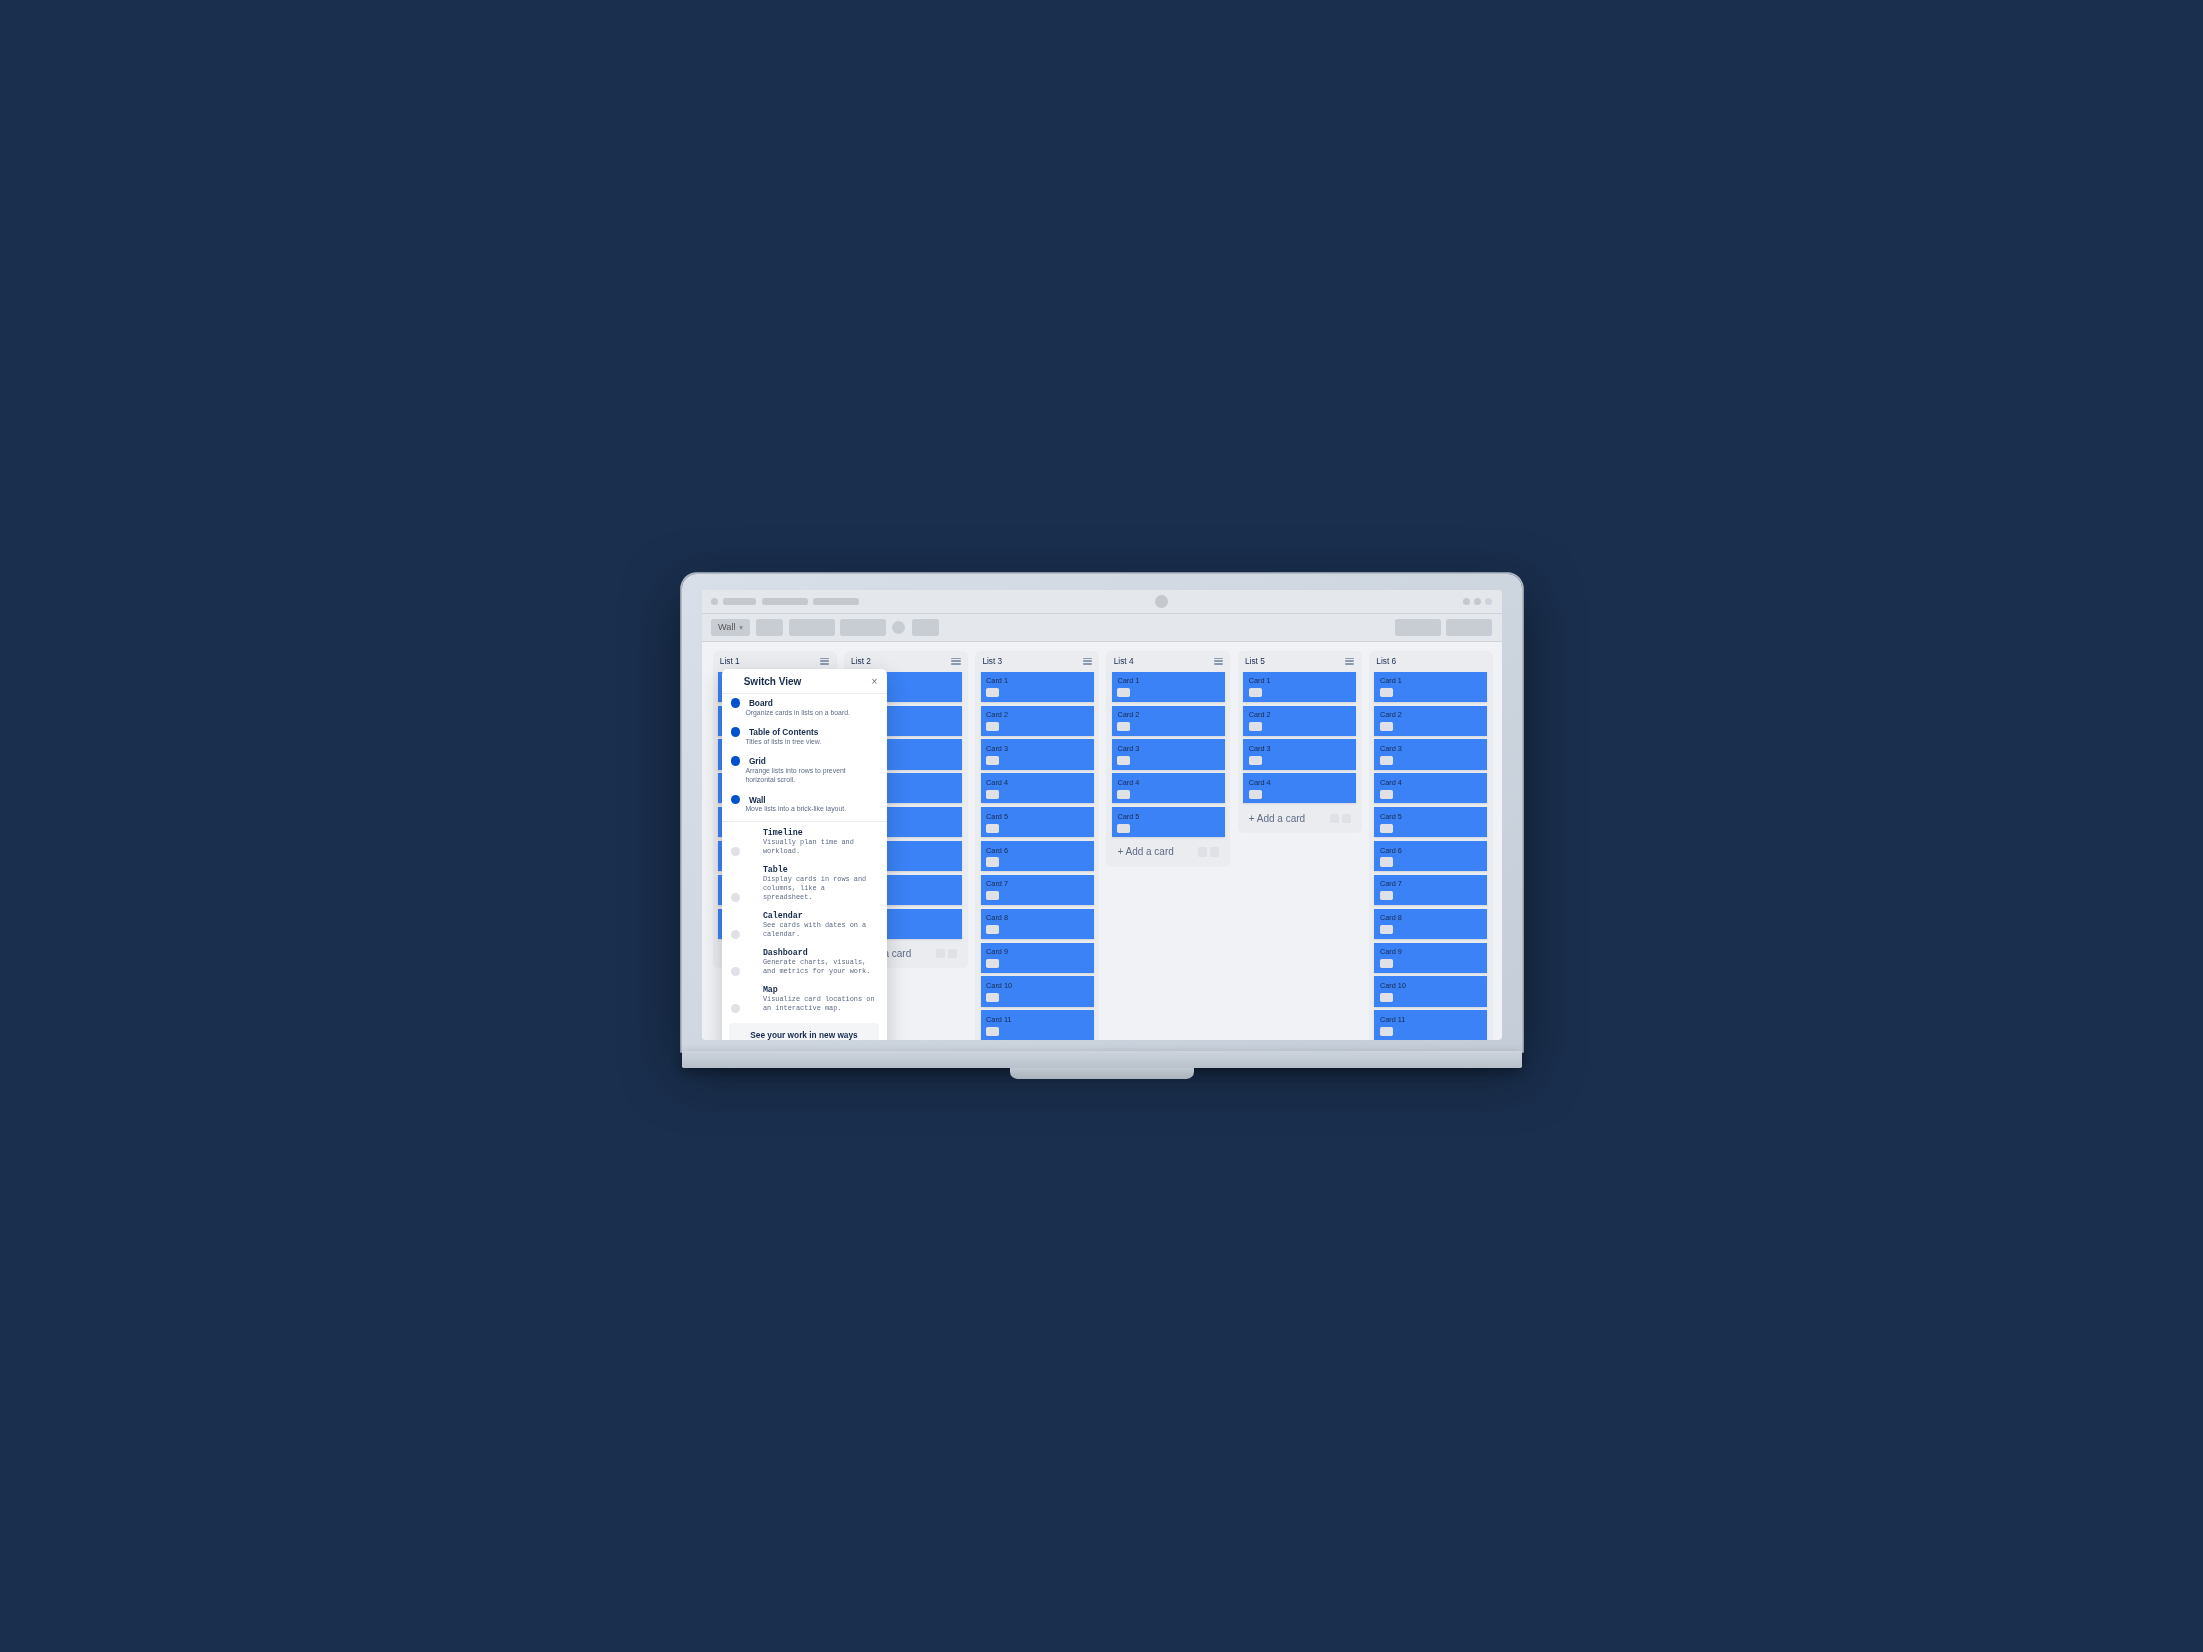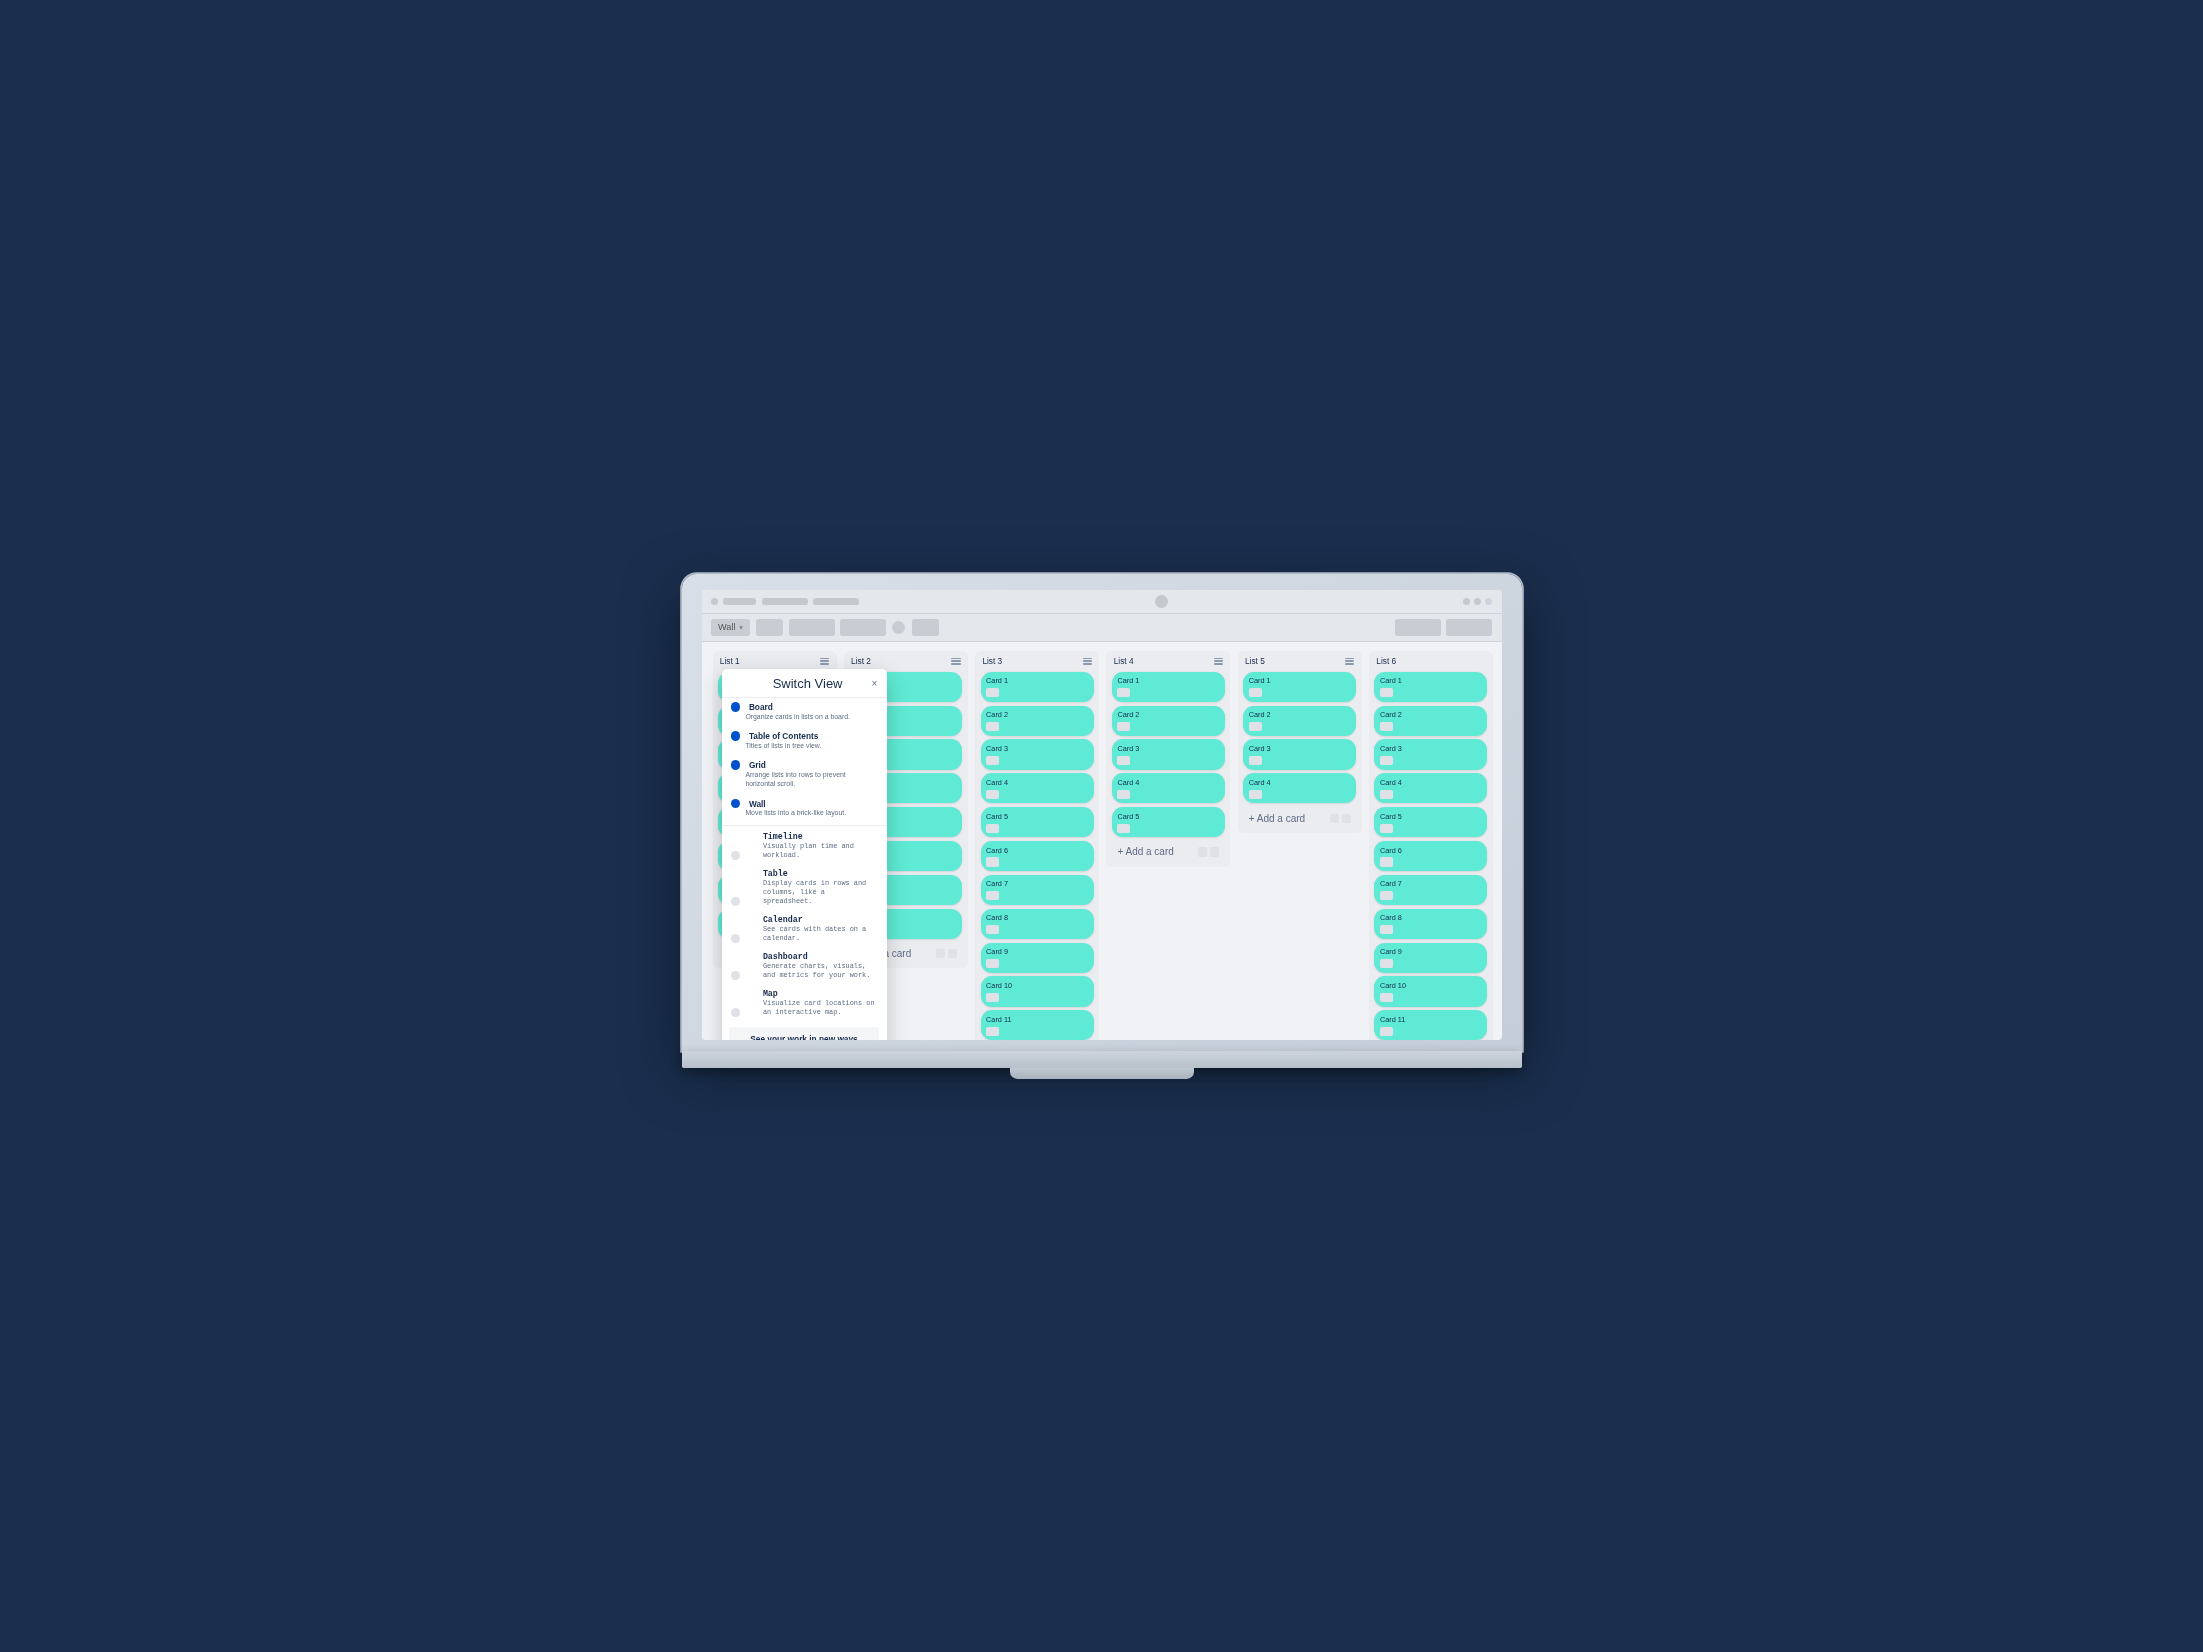--- a/index.html
+++ b/index.html
@@ -188,22 +188,22 @@
     .list-menu-icon span {
       display: block;
       width: 9.2px;
       height: 1.4px;
       background: #8a9bb0;
       border-radius: 0.9px;
     }
 
     
     .card {
-      background: #5eead4;
-      border-radius: 11px;
+      background: #3b82f6;
+      border-radius: 0;
       padding: 4.6px 5.5px;
       margin-bottom: 3.7px;
       box-shadow: 0 0.9px 1.8px rgba(0,0,0,0.1);
     }
     .card-title {
       font-size: 7.3px;
       color: #172b4d;
       margin-bottom: 2.8px;
     }
     .card-thumb {
@@ -256,24 +256,24 @@
       z-index: 101;
     }
     .modal-header {
       display: flex;
       align-items: center;
       justify-content: space-between;
       padding: 7.3px 9.2px 5.5px;
       border-bottom: 0.9px solid #ebecf0;
     }
     .modal-title {
-      font-size: 13px;
-      font-weight: 400;
+      font-size: 10px;
+      font-weight: 700;
       color: #172b4d;
-      text-align: center;
+      text-align: left;
       flex: 1;
     }
     .modal-close {
       font-size: 10px;
       color: #5e6c84;
       cursor: pointer;
       line-height: 1;
     }
 
     

